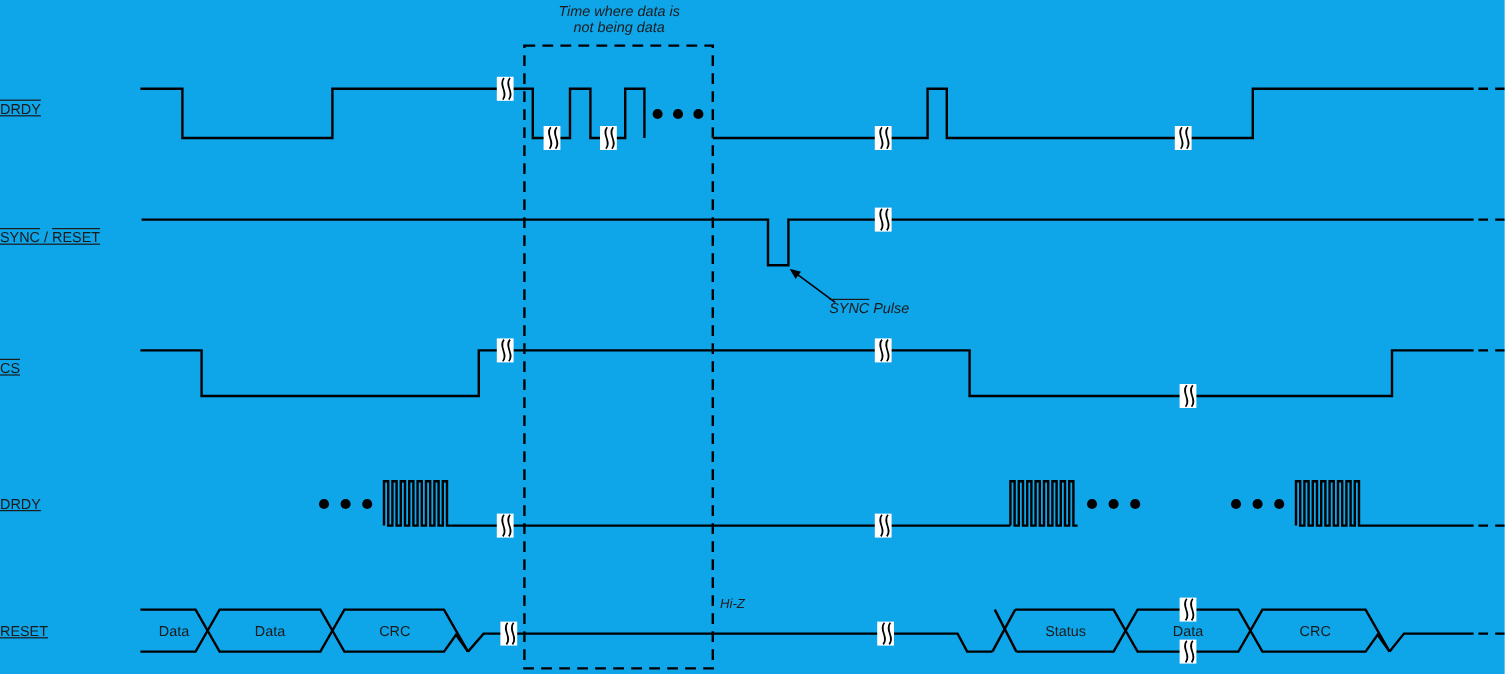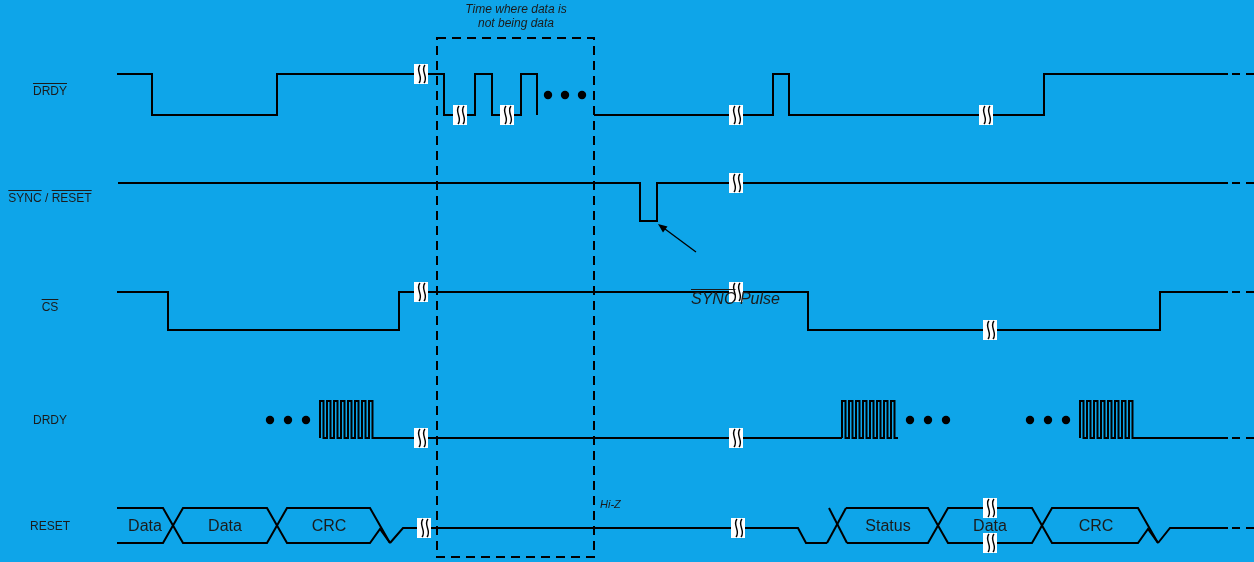--- a/index.html
+++ b/index.html
@@ -7,39 +7,40 @@
     position:relative;
     width:1254px;height:562px;
     background:#0ea5e9;
     font-family:"Liberation Sans", sans-serif;
     color:#1b1b1b;
     overflow:hidden;
   }
   svg{position:absolute;left:0;top:0;}
   .sig-label{
     position:absolute;left:0;width:100px;
-    text-align:center;font-size:12px;line-height:16px;
+    text-align:left;font-size:12px;line-height:16px;
     white-space:pre;
+    text-decoration:underline;
   }
   .ov{text-decoration:overline;}
   .box-title{
     position:absolute;left:436px;top:2px;width:160px;
     text-align:center;font-size:12px;line-height:14px;font-style:italic;
   }
   .bus-label{
     position:absolute;transform:translate(-50%,-50%);
-    font-size:16px;white-space:nowrap;
+    font-size:12px;white-space:nowrap;
   }
   .hiz{
     position:absolute;left:600px;top:498px;
     font-size:11px;font-style:italic;
   }
   .sync-pulse{
     position:absolute;left:691px;top:250px;
-    font-size:16px;font-style:italic;white-space:pre;margin-top:40px;
+    font-size:12px;font-style:italic;white-space:pre;
   }
 </style>
 </head>
 <body>
 
 <div class="canvas">
 
   <svg width="1254" height="562" viewBox="0 0 1254 562">
     <defs>
       <g id="brk">

